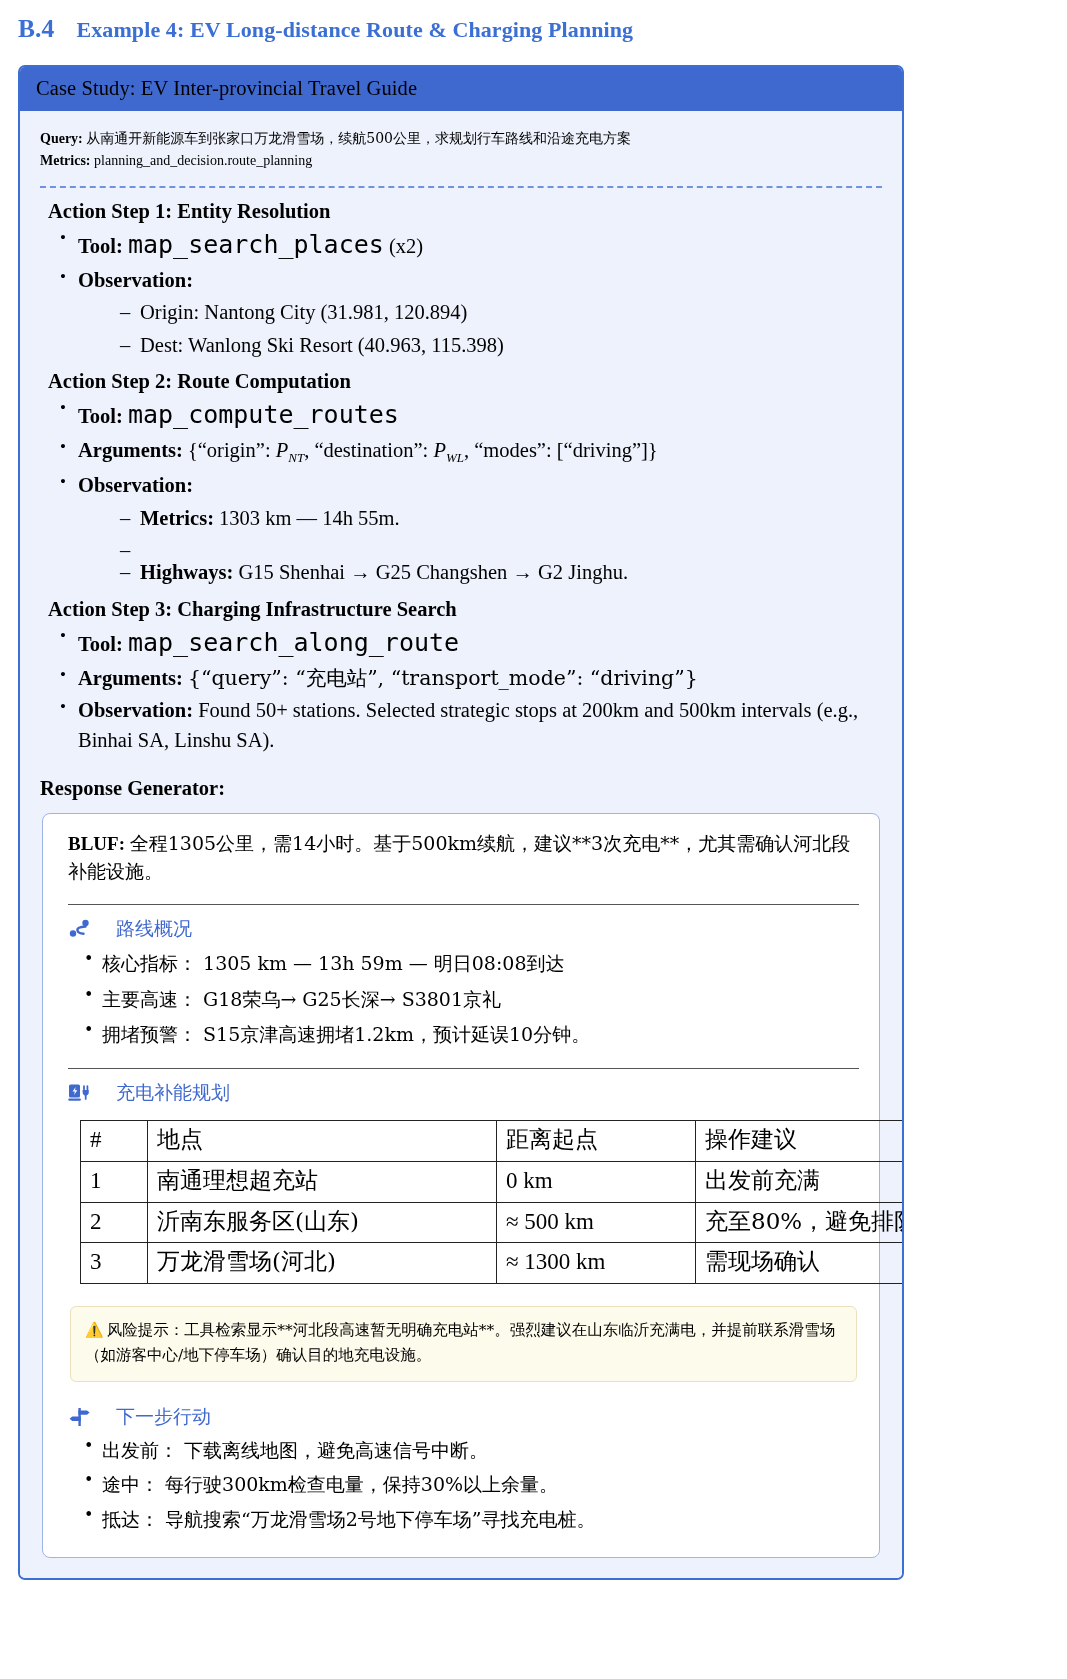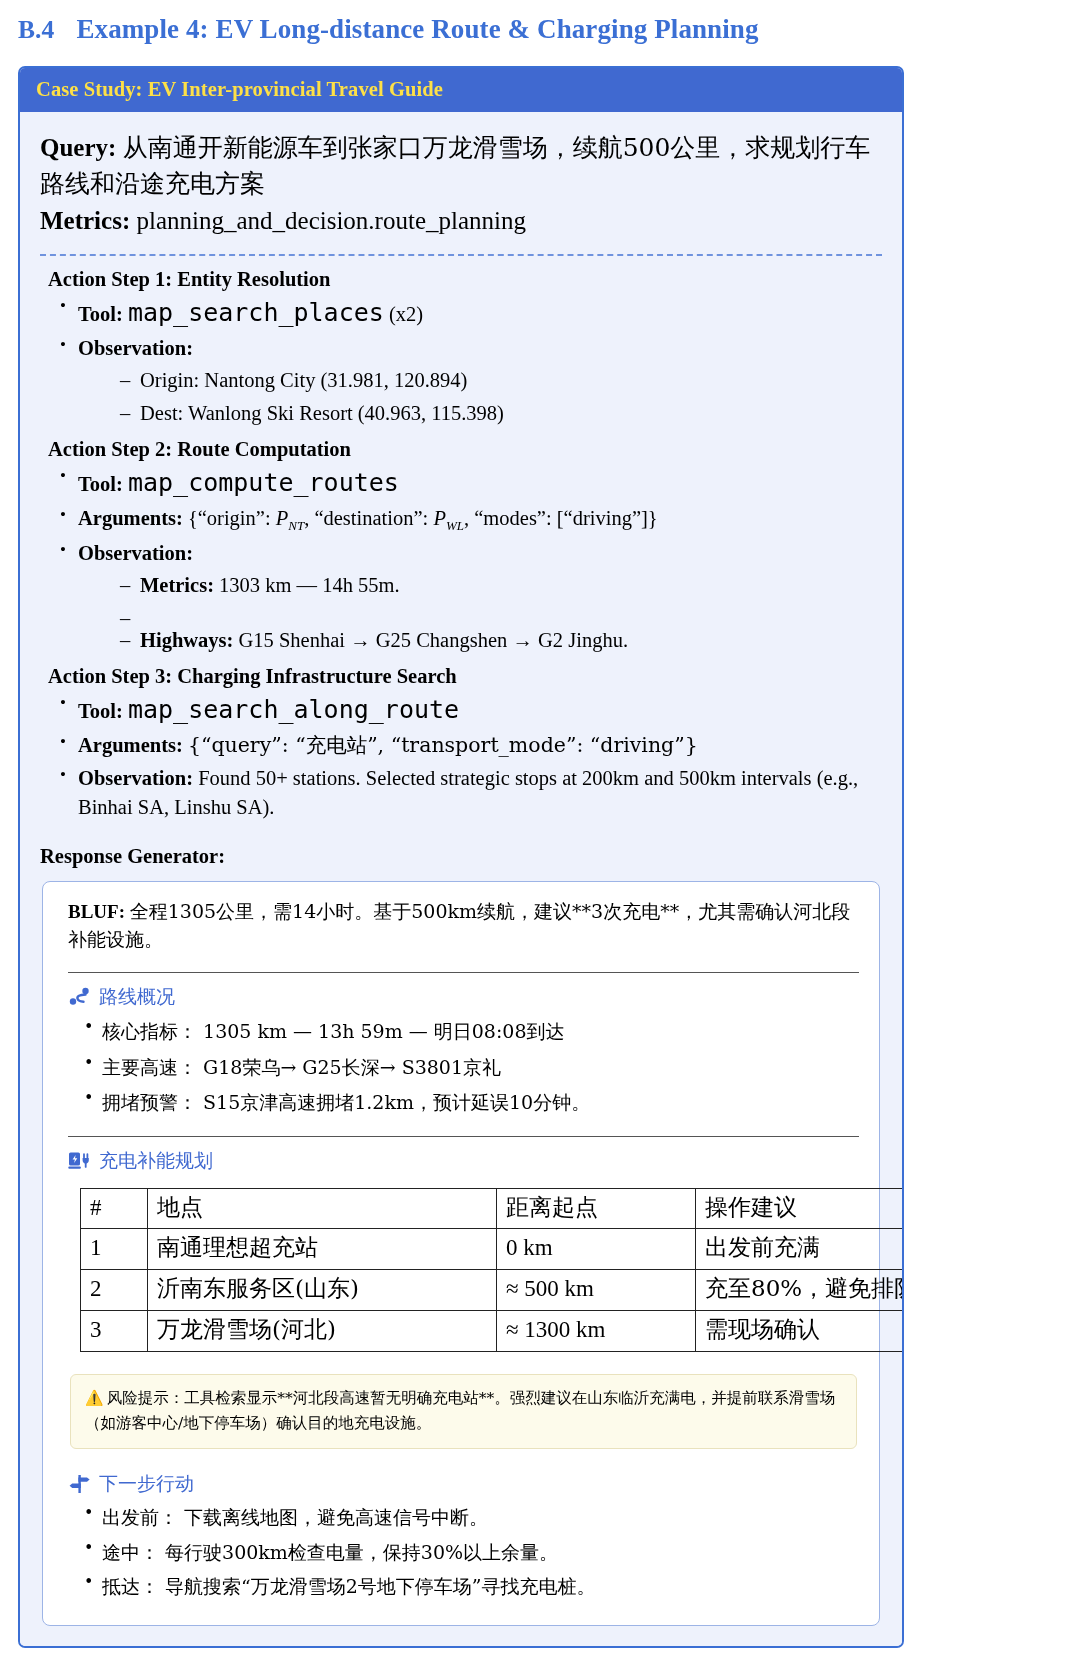--- a/index.html
+++ b/index.html
@@ -17,46 +17,46 @@
     display:flex;
     align-items:baseline;
     gap:22px;
     color:#3b6fd4;
     font-weight:bold;
     font-size:25.5px;
     padding:14px 0 0 18px;
     letter-spacing:.1px;
   }
   .sec-num{font-size:25.5px;}
-  .sec-title{font-size:27px;}
+  .sec-title{font-size:22px;}
 
   
   .casebox{
     margin:21px 18px 0 18px;
     border:2.5px solid #3b6fd4;
     border-radius:7px;
     background:#eef2fc;
     overflow:hidden;
     box-sizing:border-box;
   }
   .casebox-title{
     background:#4069d0;
-    color:#fde047;
-    font-weight:bold;
+    color:#000000;
+    font-weight:normal;
     font-size:20.5px;
     padding:10px 16px 11px 16px;
     letter-spacing:.1px;
   }
   .casebox-body{
     background:#eef2fc;
     padding:16px 20px 18px 20px;
   }
 
   
-  .qline{font-size:25px;line-height:1.42;margin:2px 0 0 0;}
+  .qline{font-size:14px;line-height:1.42;margin:2px 0 0 0;}
   .qline b{font-weight:bold;}
   .cjk{font-family:"DejaVu Serif","Liberation Serif",serif;}
   .mono{font-family:"DejaVu Sans Mono","Liberation Mono",monospace;font-size:25px;}
 
   .dash-sep{
     border:0;border-top:2px dashed #6f93de;
     margin:15px 0 12px 0;
   }
 
   
@@ -89,21 +89,21 @@
     background:#ffffff;
     padding:16px 20px 18px 25px;
     margin:0 2px 2px 2px;
   }
   .bluf{font-size:19px;line-height:1.45;}
   .bluf b{font-weight:bold;}
 
   hr.rule{border:0;border-top:1.6px solid #555;margin:19px 0 11px 0;}
 
   .subhead{
-    display:flex;align-items:center;gap:7px;
+    display:flex;align-items:center;gap:24px;
     color:#4069d0;font-size:19px;margin:0 0 5px 0;
   }
   .subhead .ico{display:inline-flex;align-items:center;justify-content:center;width:24px;height:22px;flex:0 0 auto;}
 
   ul.rlist{list-style:none;margin:0;padding:0 0 0 16px;}
   ul.rlist>li{position:relative;font-size:19px;line-height:1.5;margin:7px 0;padding-left:18px;}
   ul.rlist>li:before{content:"\2022";position:absolute;left:0;top:-2px;font-size:16px;}
 
   
   table.ctab{

